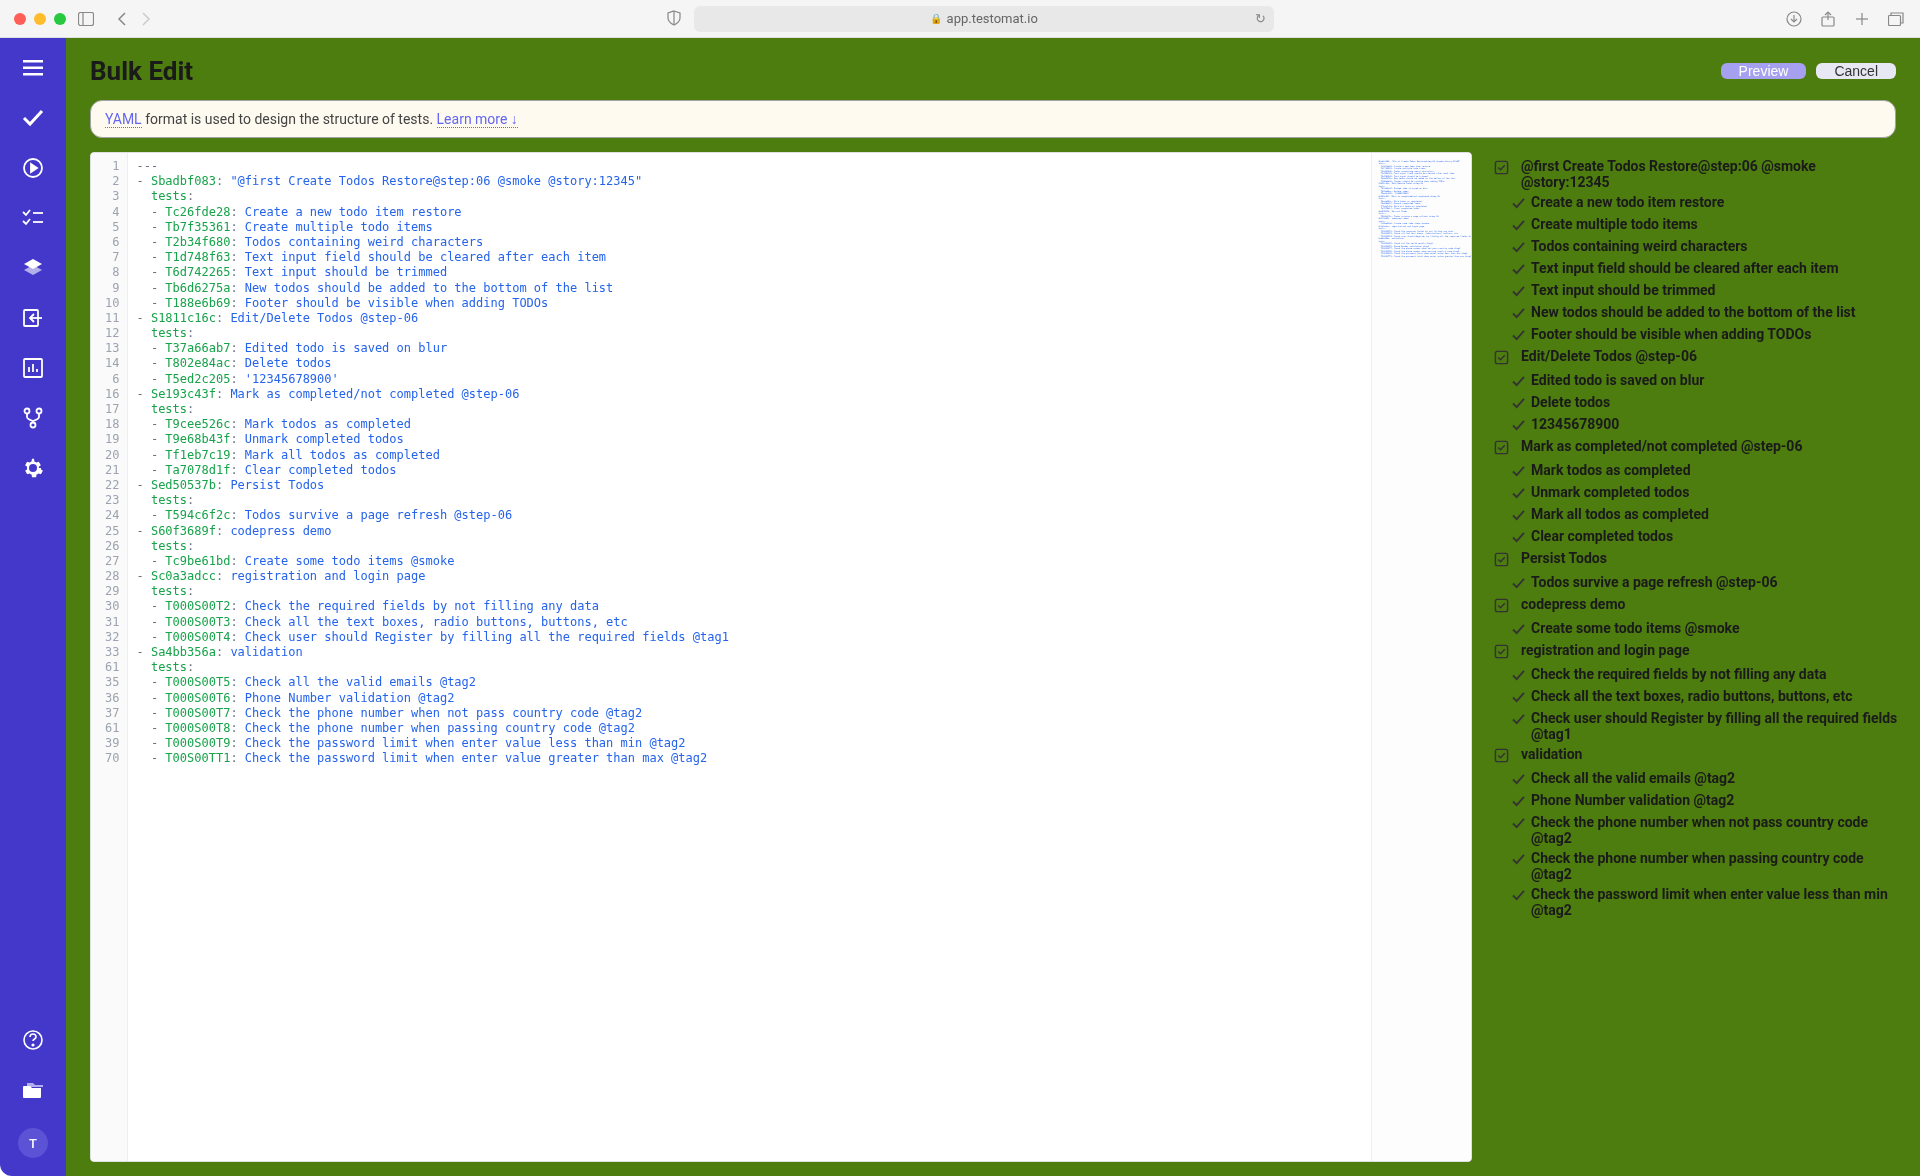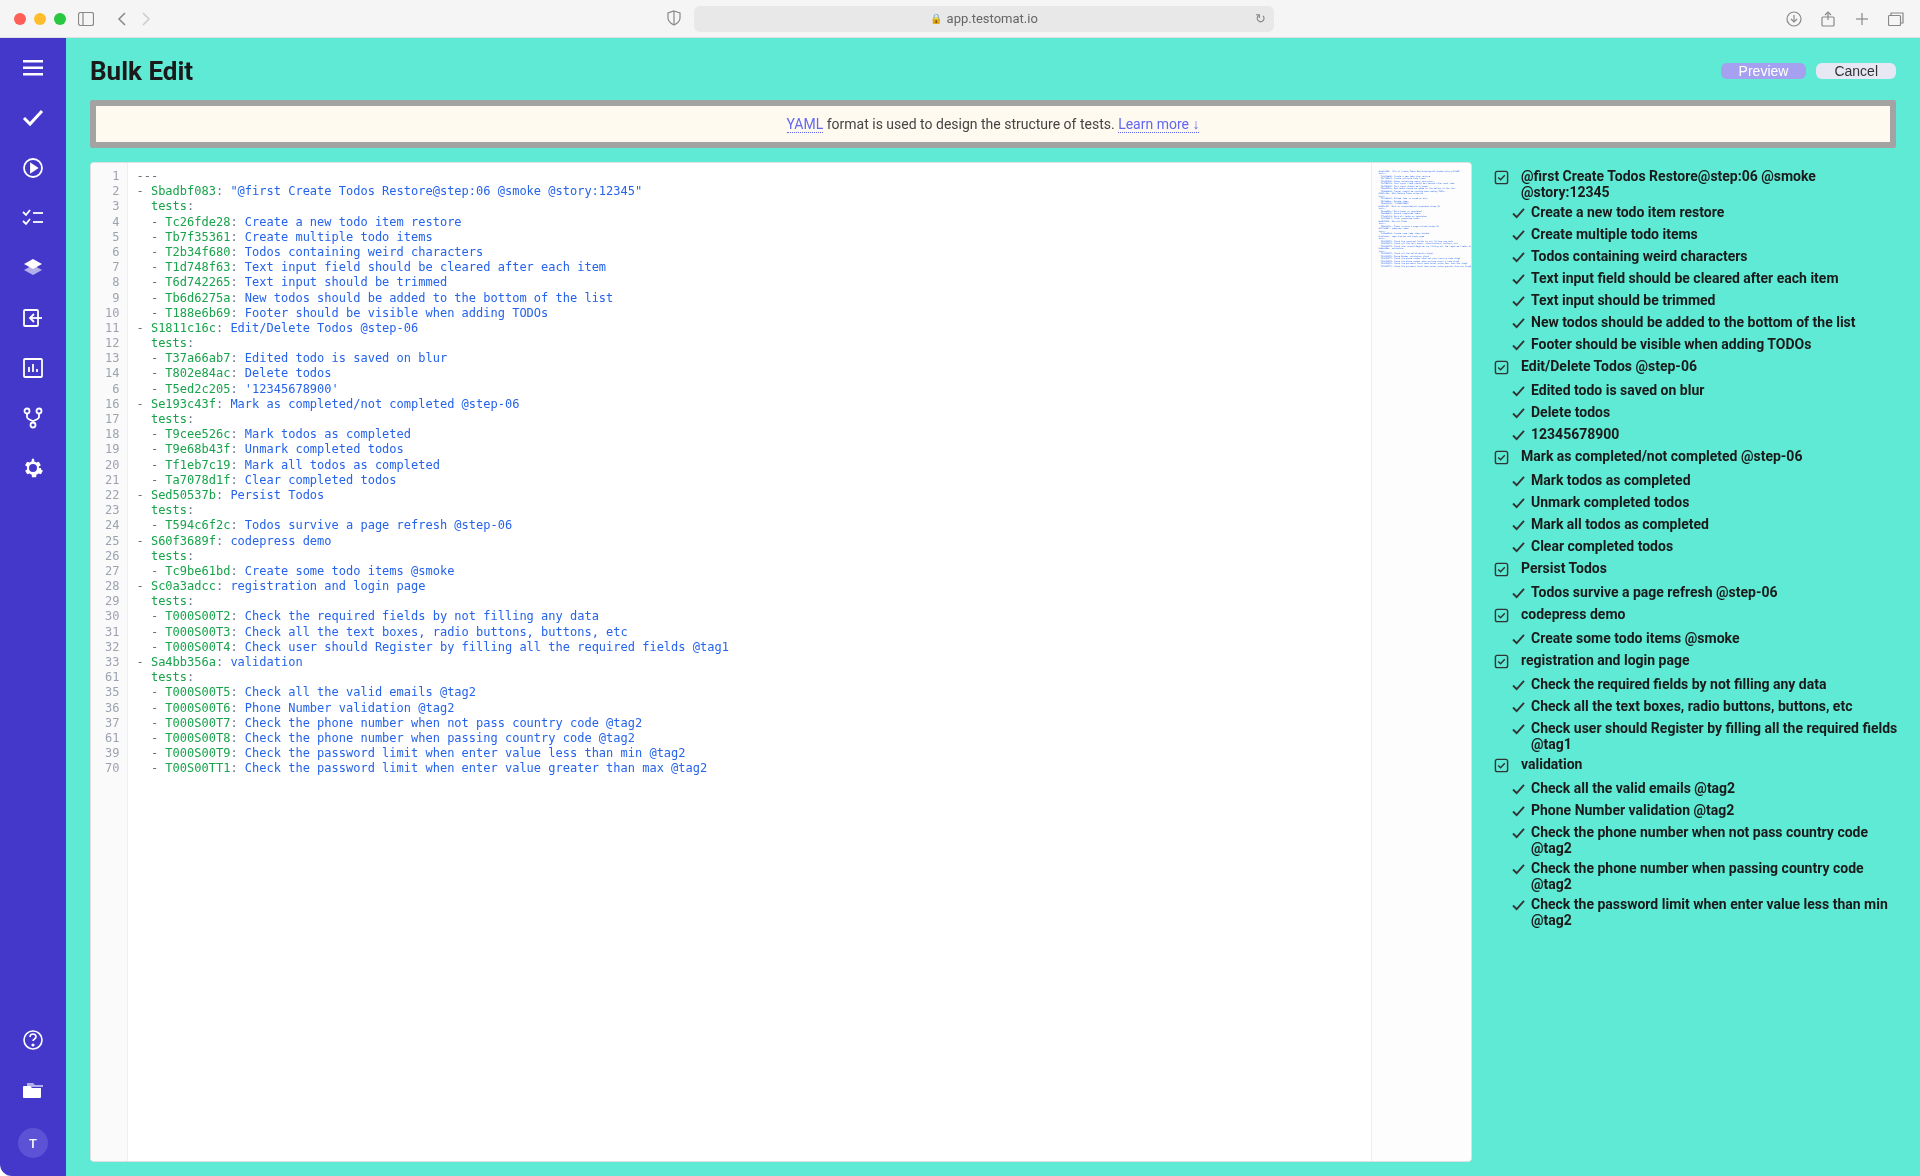--- a/index.html
+++ b/index.html
@@ -21,29 +21,29 @@
 .url-reload { position: absolute; right: 8px; color: #888; }
 .chrome-right { display: flex; gap: 14px; }
 
 
 .app { display: flex; height: calc(100vh - 38px); }
 .sidebar { width: 66px; background: #4338ca; display: flex; flex-direction: column; align-items: center; padding-top: 18px; gap: 26px; border-bottom-left-radius: 12px; }
 .sidebar-icon { width: 24px; height: 24px; color: #fff; display: flex; align-items: center; justify-content: center; cursor: pointer; }
 .sidebar-bottom { margin-top: auto; margin-bottom: 18px; display: flex; flex-direction: column; align-items: center; gap: 26px; }
 .avatar { width: 30px; height: 30px; border-radius: 50%; background: #5b52d6; color: #fff; display: flex; align-items: center; justify-content: center; font-size: 13px; font-weight: 500; }
 
-.main { flex: 1; background: #5eead4; display: flex; flex-direction: column; overflow: hidden; }
+.main { flex: 1; background: #4d7c0f; display: flex; flex-direction: column; overflow: hidden; }
 .header { padding: 18px 24px 14px; display: flex; align-items: center; justify-content: space-between; }
 .page-title { font-size: 26px; font-weight: 700; color: #1a1a1a; }
 .header-actions { display: flex; gap: 10px; }
 .btn { padding: 0 18px; border-radius: 6px; font-size: 14px; font-weight: 500; border: none; cursor: pointer; }
 .btn-preview { background: #a5a0f0; color: #fff; }
 .btn-cancel { background: #e8e8f5; color: #333; }
 
-.info-banner { margin: 0 24px 14px; background: #fffaf0; border: 6px solid #a3a3a3; border-radius: 2px; padding: 10px 14px; font-size: 14px; color: #444; text-align: center; }
+.info-banner { margin: 0 24px 14px; background: #fffaf0; border: 1px solid #a3a3a3; border-radius: 12px; padding: 10px 14px; font-size: 14px; color: #444; }
 .info-banner .yaml { color: #6366f1; border-bottom: 1px dotted #6366f1; }
 .info-banner a { color: #6366f1; text-decoration: none; border-bottom: 1px dotted #6366f1; }
 
 .content { flex: 1; display: flex; gap: 14px; padding: 0 14px 14px 24px; overflow: hidden; }
 
 
 .editor-wrap { flex: 1; background: #fff; border: 1px solid #e0e0e0; border-radius: 4px; display: flex; position: relative; overflow: hidden; font-family: Menlo, Consolas, monospace; font-size: 12px; }
 .gutter { background: #fafafa; padding: 6px 8px 6px 14px; text-align: right; color: #9ca3af; user-select: none; border-right: 1px solid #eee; }
 .gutter div { height: 15.2px; line-height: 15.2px; }
 .code { flex: 1; padding: 6px 8px; white-space: pre; color: #333; overflow: auto; }

